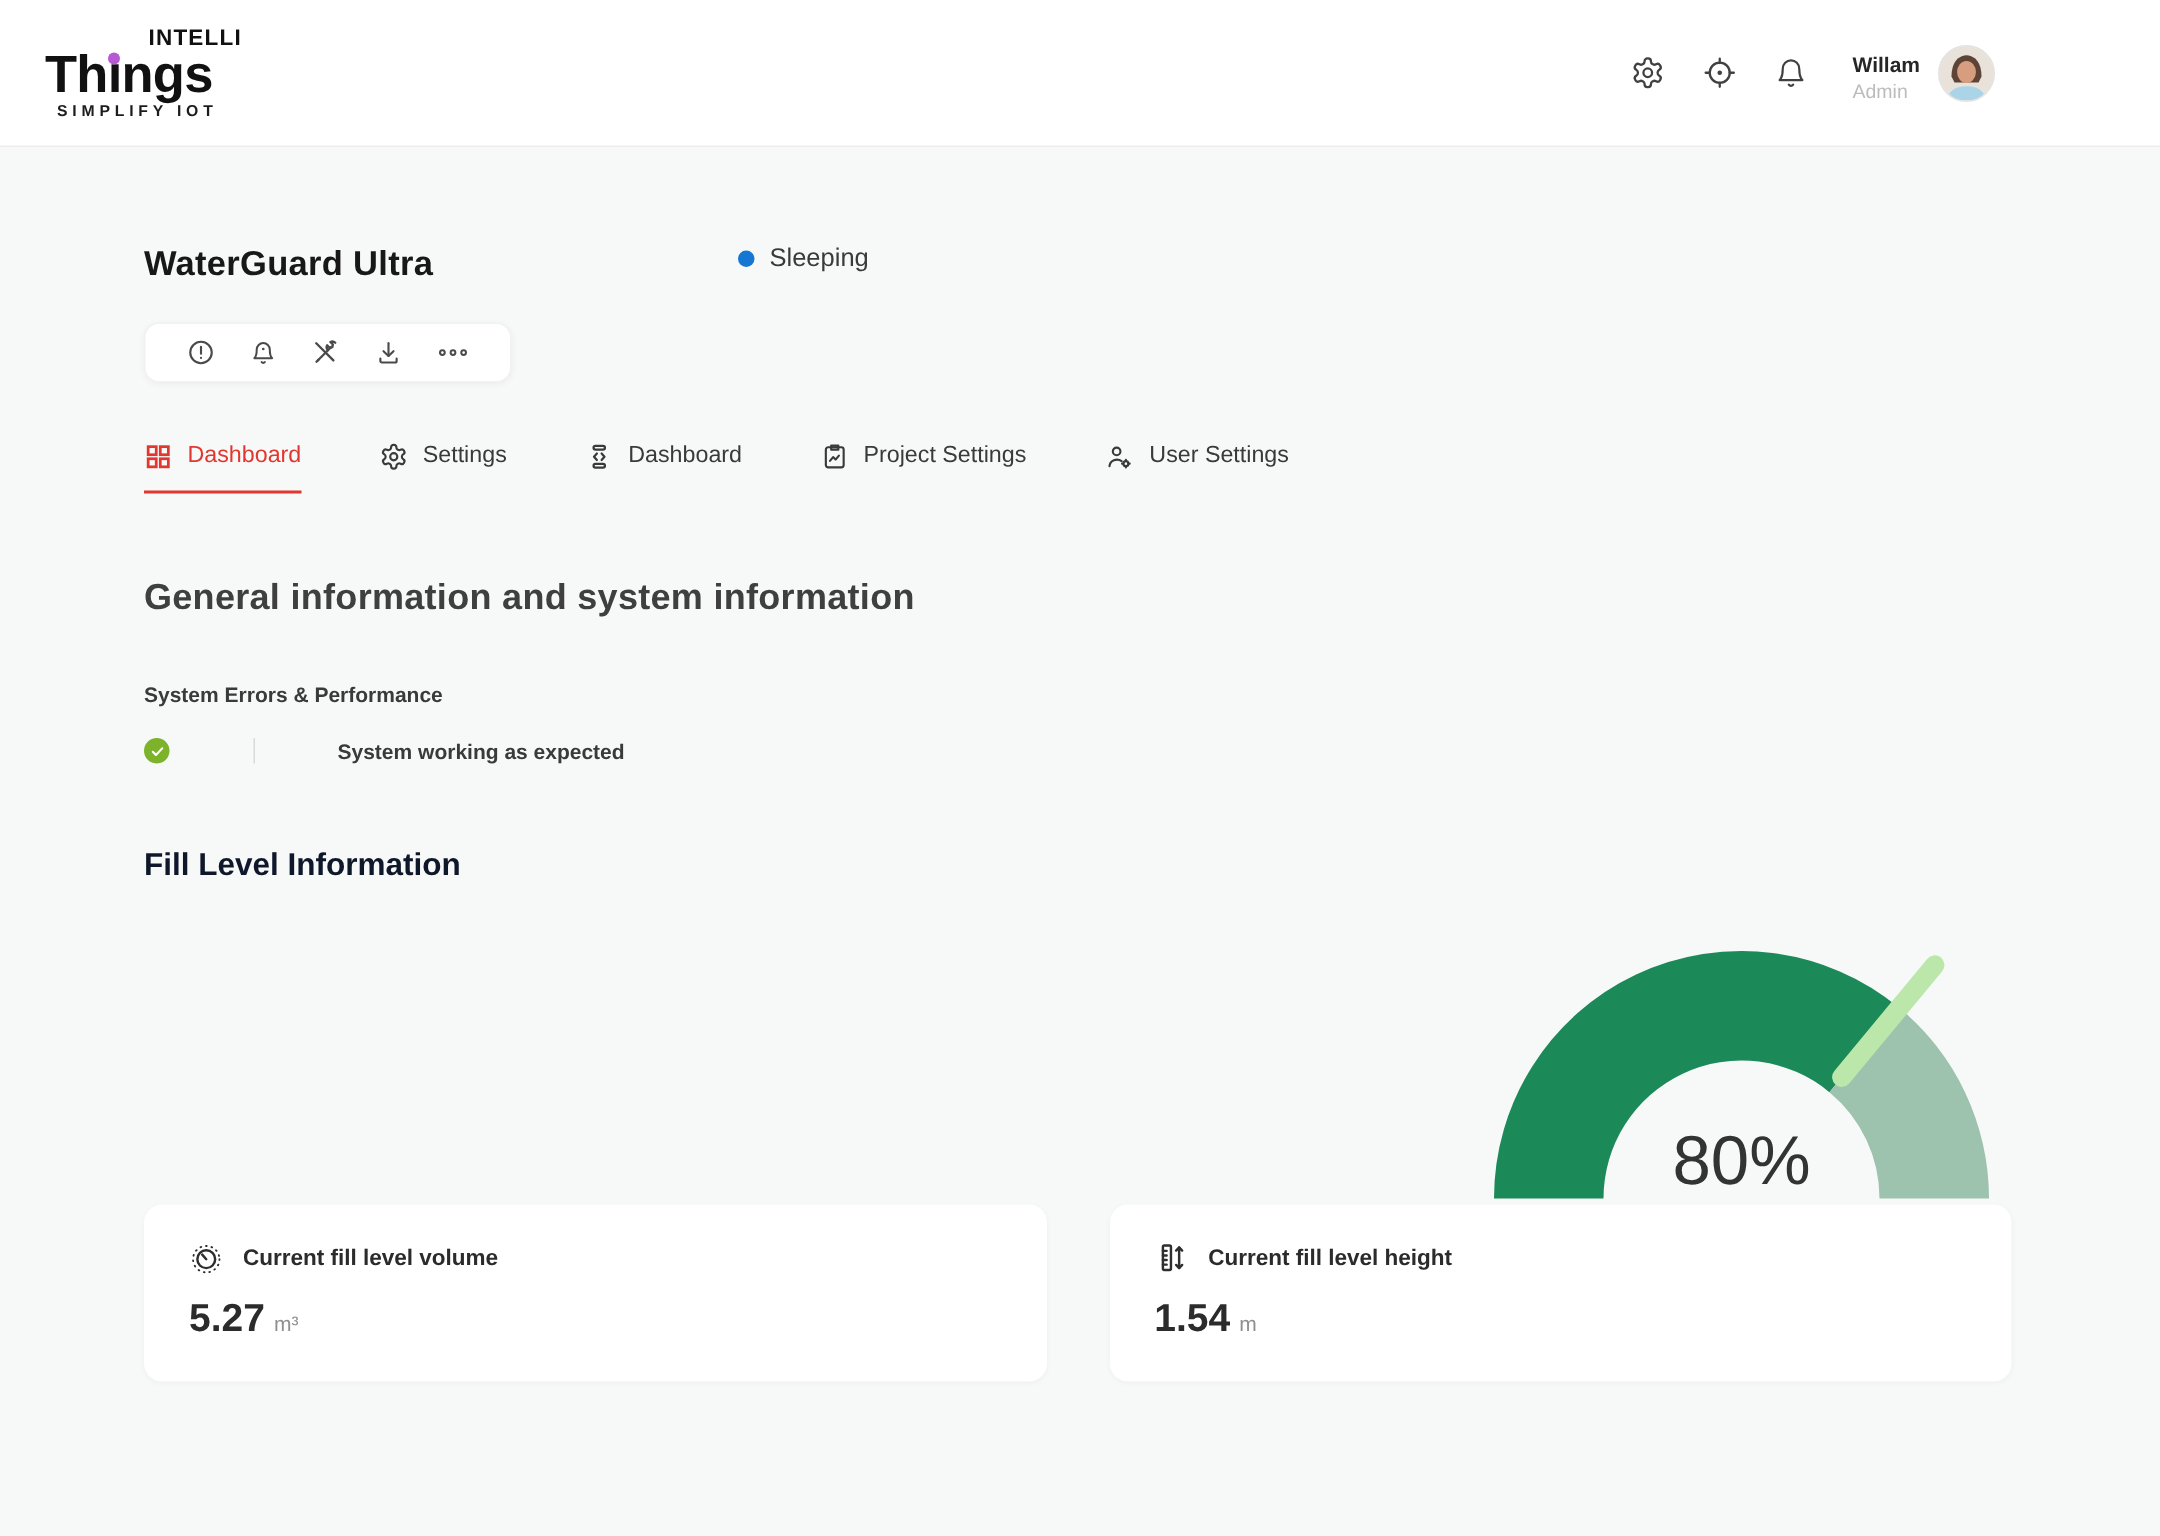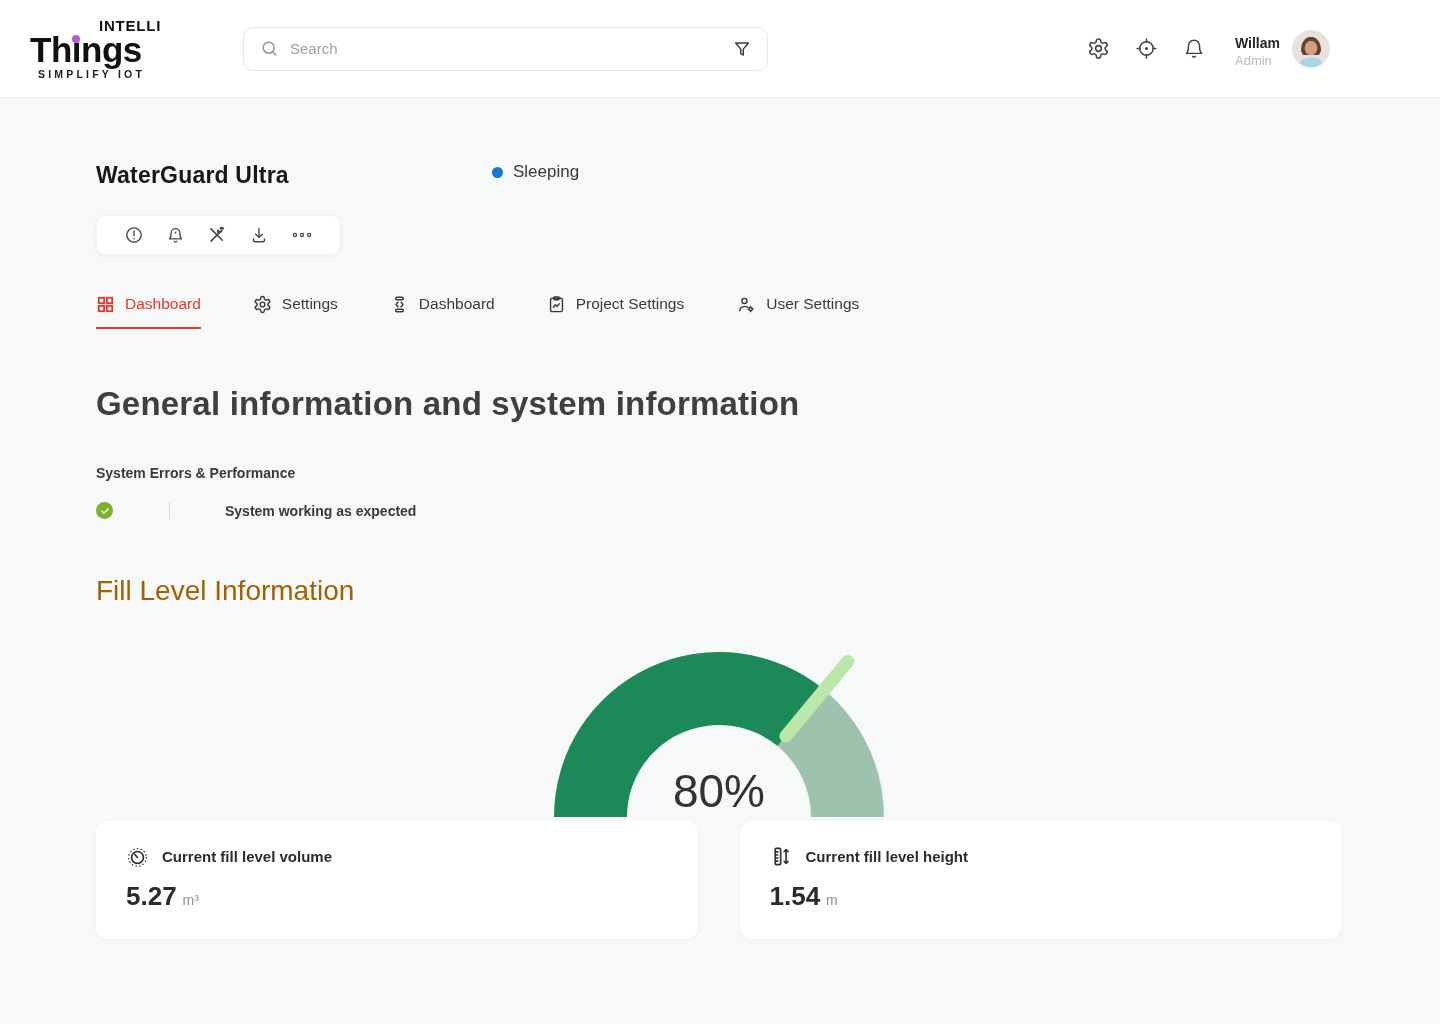--- a/index.html
+++ b/index.html
@@ -52,30 +52,30 @@
              border-radius:10px; box-shadow:0 1px 5px rgba(0,0,0,.05);
              display:flex; align-items:center; padding:0 16px; }
   .tool-btn { background:none; border:none; color:#4a4a4a; cursor:pointer; padding:0; margin:0 11px; height:20px; }
 
   .tabs { margin-top:40px; display:flex; }
   .tab { display:flex; padding-bottom:13px; margin-right:52px; cursor:pointer;
          font-size:15.5px; color:#3a3a3a; border-bottom:2px solid transparent; }
   .tab svg { margin-right:10px; }
   .tab.active { color:#e2372e; border-bottom-color:#e2372e; }
 
-  .h1 { margin-top:56px; font-size:33px; font-weight:700; color:#3f3f3f; letter-spacing:.2px; }
+  .h1 { margin-top:56px; font-size:24px; font-weight:700; color:#3f3f3f; letter-spacing:.2px; }
   .h2 { margin-top:42px; font-size:14px; font-weight:700; color:#3a3a3a; }
   .status-line { margin-top:21px; display:flex; align-items:center;gap:46px; }
   .check { width:17px; height:17px; border-radius:50%; background:#7cb32a; display:flex;
            align-items:center; justify-content:center; }
   .vdiv { width:1px; height:17px; background:#d9d9d9; margin:0 9px 0 10px; }
   .status-text { font-size:14px; font-weight:700; color:#3a3a3a; }
-  .h3 { margin-top:56px; font-size:28px; font-weight:400; color:#a16207; }
-
-  .gauge-wrap { margin-top:22px; height:192px; display:flex; justify-content:center; align-items:flex-end; }
+  .h3 { margin-top:56px; font-size:21px; font-weight:700; color:#0f172a; }
+
+  .gauge-wrap { margin-top:22px; height:192px; display:flex; justify-content:flex-end; align-items:flex-end; }
   .gauge-value { font-size:46px; fill:#333; font-family:"Liberation Sans", sans-serif; }
 
   .cards { display:flex; gap:42px; }
   .card { flex:1; height:118px; background:#fff; border-radius:12px; padding:24px 30px;
           box-shadow:0 1px 4px rgba(0,0,0,.04); }
   .card-head { display:flex; align-items:center; }
   .card-head svg { color:#2e2e2e; }
   .card-label { font-size:15px; font-weight:700; color:#2b2b2b; margin-left:13px; }
   .card-value-row { margin-top:13px; display:flex; align-items:baseline; }
   .card-value { font-size:26px; font-weight:700; color:#2b2b2b; }
@@ -88,34 +88,20 @@
   <div class="logo">
     <div class="logo-top">INTELLI</div>
     <div class="logo-main">
         <span>Th</span>
         <span class="iwrap"><span>ı</span><span class="tittle"></span></span>
         <span>ngs</span>
       </div>
     <div class="logo-tag">SIMPLIFY IOT</div>
   </div>
 
-  <div class="search">
-    <span class="s-icon">
-      <svg width="19" height="19" viewBox="0 0 24 24" fill="none" stroke="currentColor" stroke-width="1.8" stroke-linecap="round">
-          <circle cx="11" cy="11" r="7"></circle>
-          <path d="m20.2 20.2-3.6-3.6"></path>
-        </svg>
-    </span>
-    <input type="text" placeholder="Search" style="">
-    <span class="f-icon">
-      <svg width="18" height="18" viewBox="0 0 24 24" fill="none" stroke="currentColor" stroke-width="1.9" stroke-linejoin="round">
-          <path d="M3.5 4h17l-6.8 8.2V20l-3.4-1.8v-6L3.5 4z"></path>
-        </svg>
-    </span>
-  </div>
 
   <div class="header-right">
     <span class="hicon">
       <svg width="23" height="23" viewBox="0 0 24 24" fill="none" stroke="currentColor" stroke-width="1.6" stroke-linecap="round" stroke-linejoin="round">
           <path d="M12.22 2h-.44a2 2 0 0 0-2 2v.18a2 2 0 0 1-1 1.73l-.43.25a2 2 0 0 1-2 0l-.15-.08a2 2 0 0 0-2.73.73l-.22.38a2 2 0 0 0 .73 2.73l.15.1a2 2 0 0 1 1 1.72v.51a2 2 0 0 1-1 1.74l-.15.09a2 2 0 0 0-.73 2.73l.22.38a2 2 0 0 0 2.73.73l.15-.08a2 2 0 0 1 2 0l.43.25a2 2 0 0 1 1 1.73V20a2 2 0 0 0 2 2h.44a2 2 0 0 0 2-2v-.18a2 2 0 0 1 1-1.73l.43-.25a2 2 0 0 1 2 0l.15.08a2 2 0 0 0 2.73-.73l.22-.39a2 2 0 0 0-.73-2.73l-.15-.08a2 2 0 0 1-1-1.74v-.5a2 2 0 0 1 1-1.74l.15-.09a2 2 0 0 0 .73-2.73l-.22-.38a2 2 0 0 0-2.73-.73l-.15.08a2 2 0 0 1-2 0l-.43-.25a2 2 0 0 1-1-1.73V4a2 2 0 0 0-2-2z"></path>
           <circle cx="12" cy="12" r="3"></circle>
         </svg>
     </span>
     <span class="hicon">
       <svg width="23" height="23" viewBox="0 0 24 24" fill="none" stroke="currentColor" stroke-width="1.6" stroke-linecap="round">

